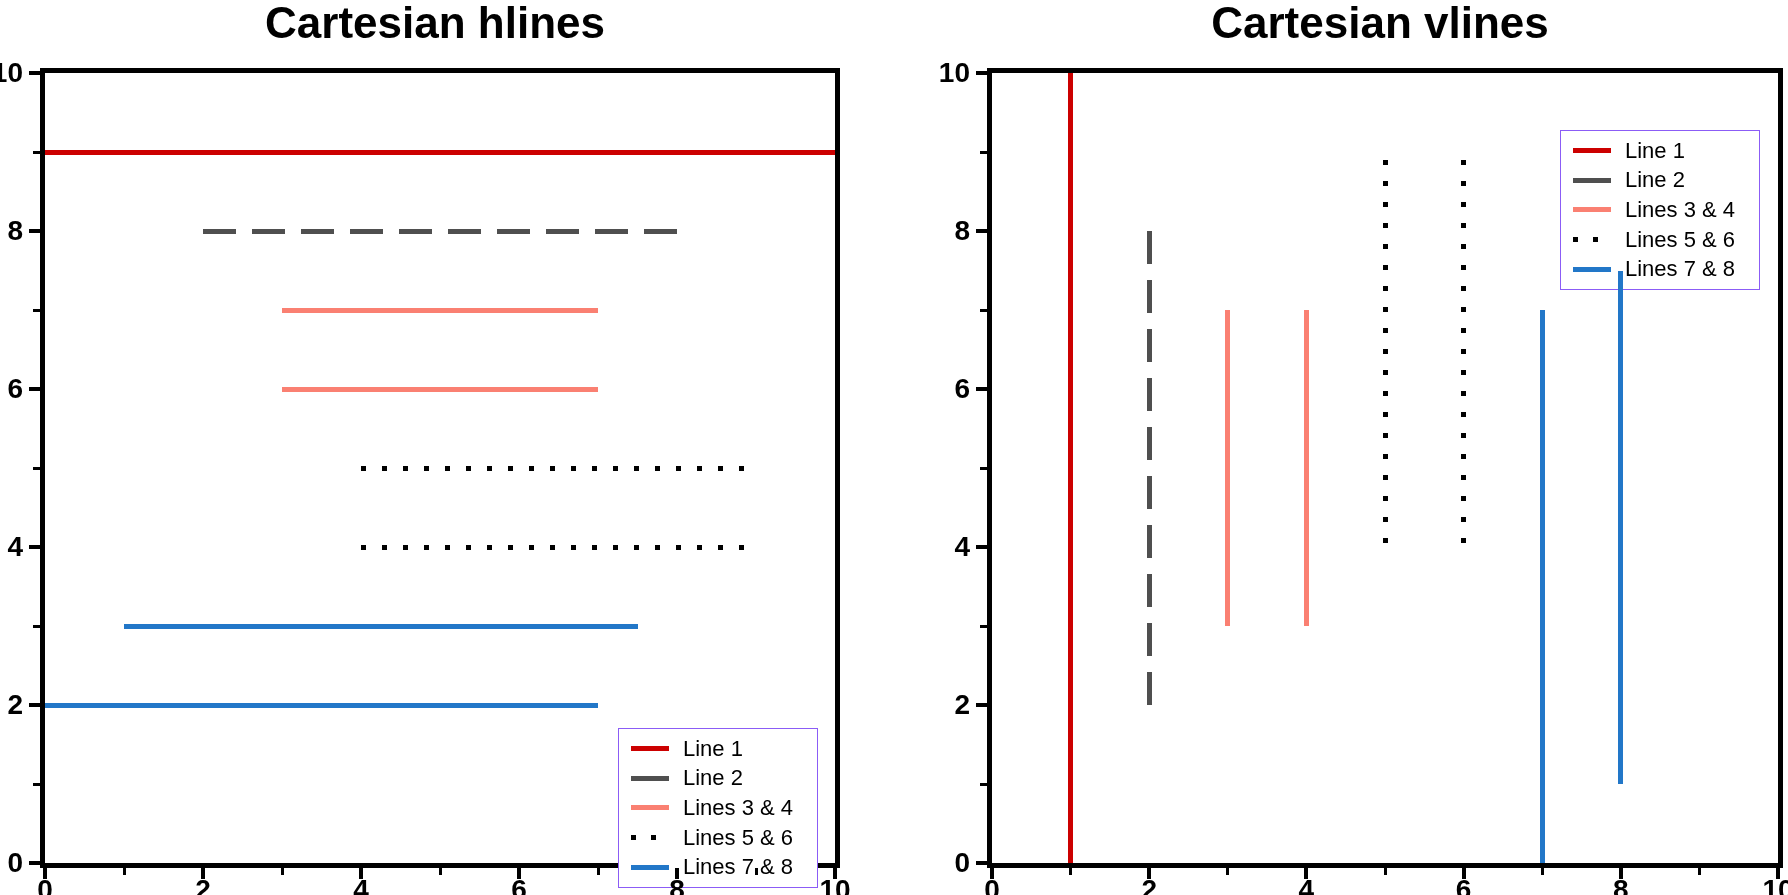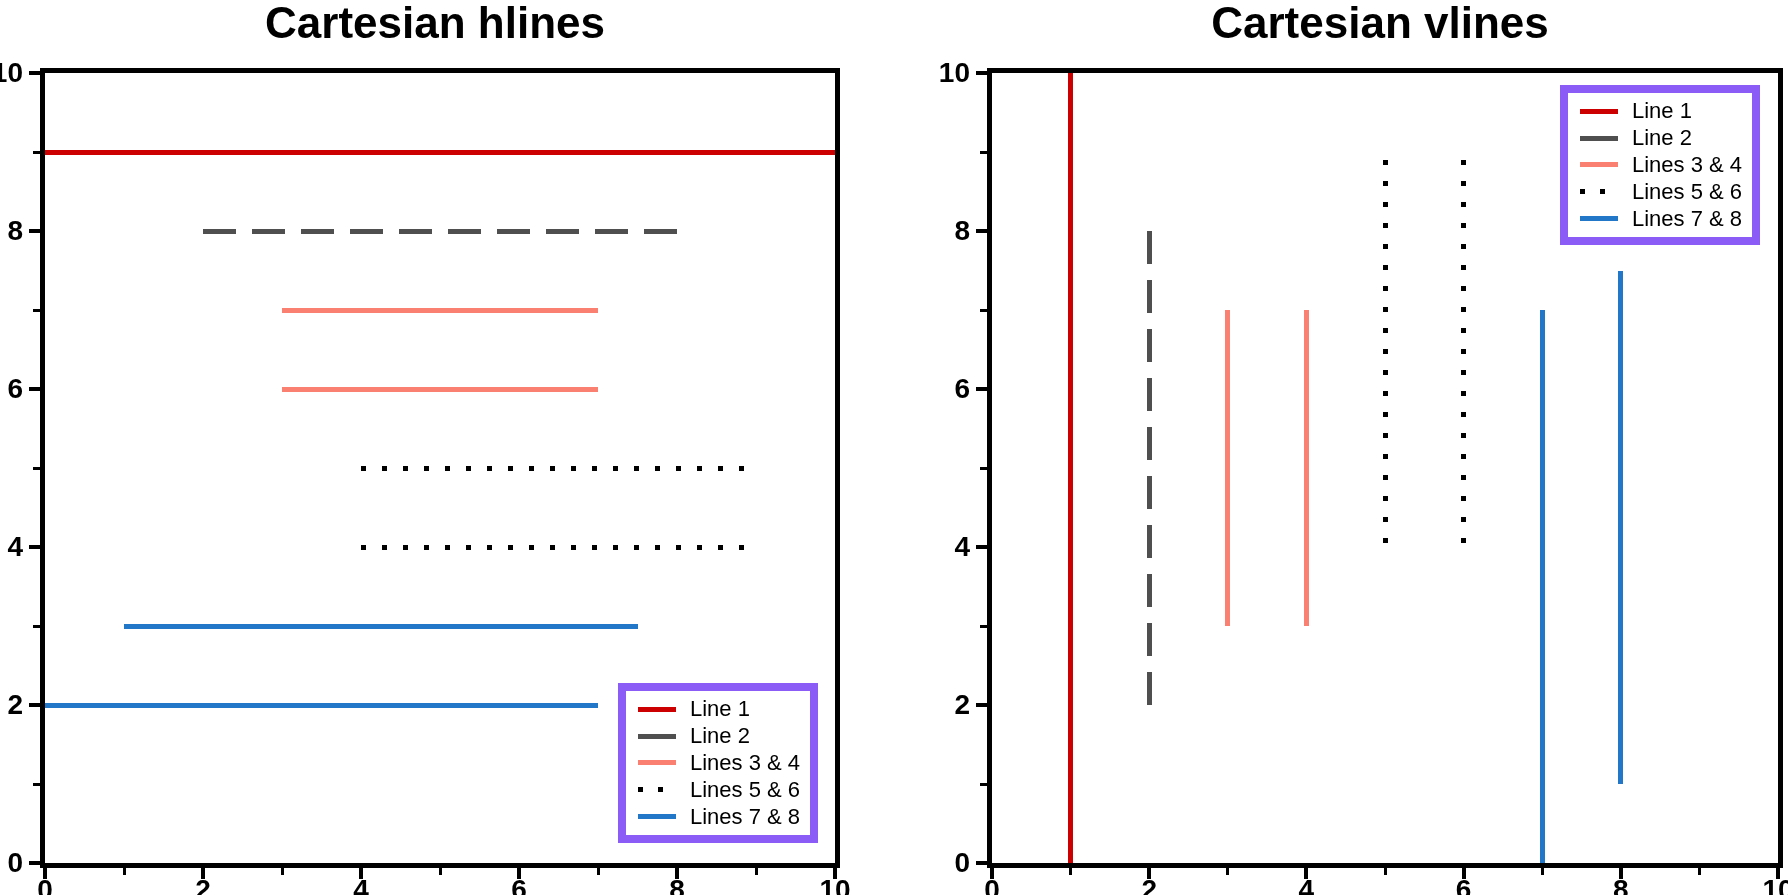--- a/index.html
+++ b/index.html
@@ -10,23 +10,23 @@
   .plot-right{left:987px;top:68px;width:786px;height:790px;}
   .plot-title{position:absolute;top:-2px;text-align:center;font-size:44px;
               font-weight:bold;color:#000;letter-spacing:0px;}
   .title-left{left:40px;width:790px;}
   .title-right{left:987px;width:786px;}
   .tick{position:absolute;background:#000;}
   .tick-label{position:absolute;font-size:28px;font-weight:bold;color:#000;line-height:28px;}
   .x-tick-label{width:80px;text-align:center;}
   .y-tick-label{width:98px;text-align:right;}
   .data-line{position:absolute;}
-  .legend{position:absolute;border:8px solid #8b5cf6;background:#fff;width:200px;height:160px;
+  .legend{position:absolute;border:1px solid #8b5cf6;background:#fff;width:200px;height:160px;
           box-sizing:border-box;padding:5px 8px 5px 12px;display:flex;flex-direction:column;
-          justify-content:space-around;}
+          justify-content:space-around;margin-top:45px;}
   .legend-left{left:573px;top:610px;}
   .legend-right{left:568px;top:12px;}
   .legend-row{display:flex;align-items:center;height:28px;}
   .legend-swatch{width:38px;height:5px;margin-right:14px;flex:none;}
   .legend-label{font-size:22px;color:#000;white-space:nowrap;line-height:22px;}
 </style>
 </head>
 <body>
 
 <div class="figure">

